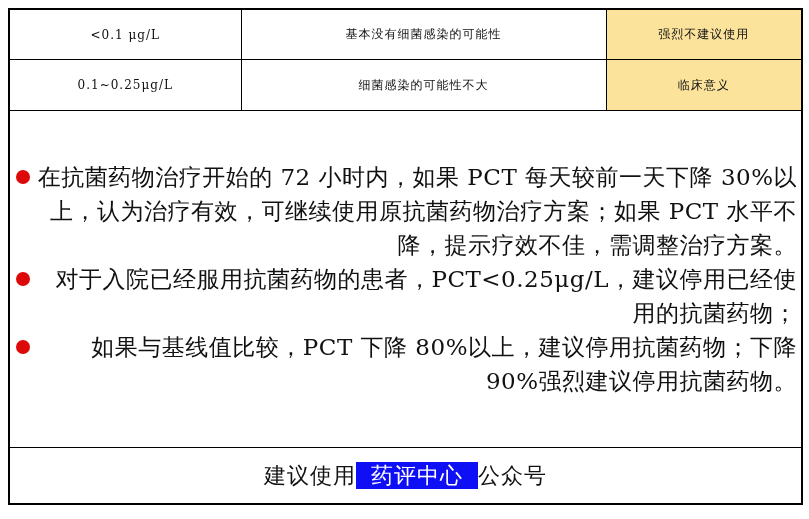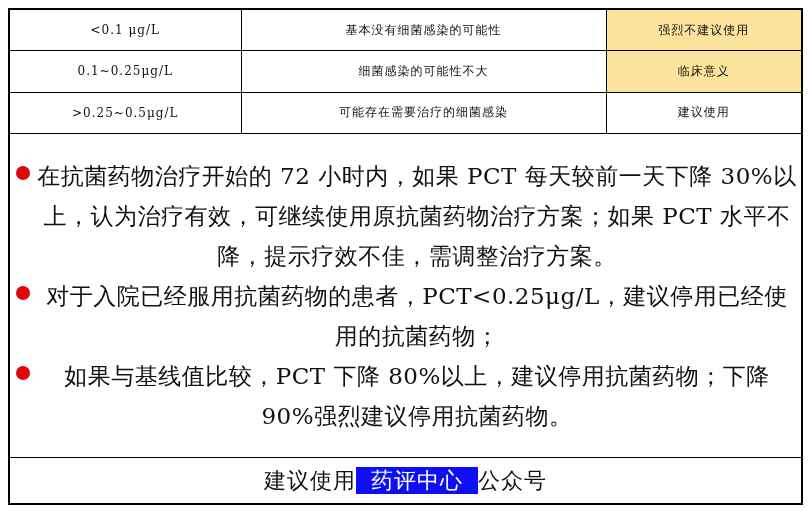--- a/index.html
+++ b/index.html
@@ -31,21 +31,21 @@
   td.title{background:var(--title-bg);font-size:24px;font-weight:bold;letter-spacing:1px;}
   tr.head-row{height:38px;}
   tr.head-row th{font-size:22px;letter-spacing:2px;}
   tr.data-row{height:36px;}
   tr.data-row td{font-size:12px;letter-spacing:1px;}
   td.hl-yellow{background:var(--hl-yellow);}
   tr.notes-row{height:237px;}
   td.notes{text-align:left;vertical-align:top;padding:3px 6px 2px 6px;}
   p.note{
     position:relative;margin:0;padding-left:23px;
-    font-size:23px;line-height:40px;letter-spacing:0.5px;text-align:center;
+    font-size:23px;line-height:34px;letter-spacing:0.5px;text-align:right;
   }
   p.note .bullet{
     position:absolute;left:2px;top:10px;width:14px;height:14px;
     border-radius:50%;background:var(--bullet-red);
   }
   tr.footer-row{height:40px;}
   td.footer{font-size:22px;letter-spacing:1px;}
   .blue-hl{background:var(--footer-hl-bg);color:var(--footer-hl-text);padding:1px 15px;}
 </style>
 </head>
@@ -62,25 +62,20 @@
     <tr class="data-row">
       <td>&lt;0.1 μg/L</td>
       <td>基本没有细菌感染的可能性</td>
       <td class="hl-yellow">强烈不建议使用</td>
     </tr>
     <tr class="data-row">
       <td>0.1~0.25μg/L</td>
       <td>细菌感染的可能性不大</td>
       <td class="hl-yellow">临床意义</td>
     </tr>
-    <tr class="data-row">
-      <td>&gt;0.25~0.5μg/L</td>
-      <td>可能存在需要治疗的细菌感染</td>
-      <td>建议使用</td>
-    </tr>
     <tr class="notes-row">
       <td class="notes" colspan="3">
         <p class="note"><span class="bullet"></span><span>在抗菌药物治疗开始的 72 小时内，如果 PCT 每天较前一天下降 30%以上，认为治疗有效，可继续使用原抗菌药物治疗方案；如果 PCT 水平不降，提示疗效不佳，需调整治疗方案。</span></p>
         <p class="note"><span class="bullet"></span><span>对于入院已经服用抗菌药物的患者，PCT&lt;0.25μg/L，建议停用已经使用的抗菌药物；</span></p>
         <p class="note"><span class="bullet"></span><span>如果与基线值比较，PCT 下降 80%以上，建议停用抗菌药物；下降 90%强烈建议停用抗菌药物。</span></p>
       </td>
     </tr>
     <tr class="footer-row">
       <td class="footer" colspan="3"><span>建议使用</span><span class="blue-hl">药评中心</span><span>公众号</span></td>
     </tr>

